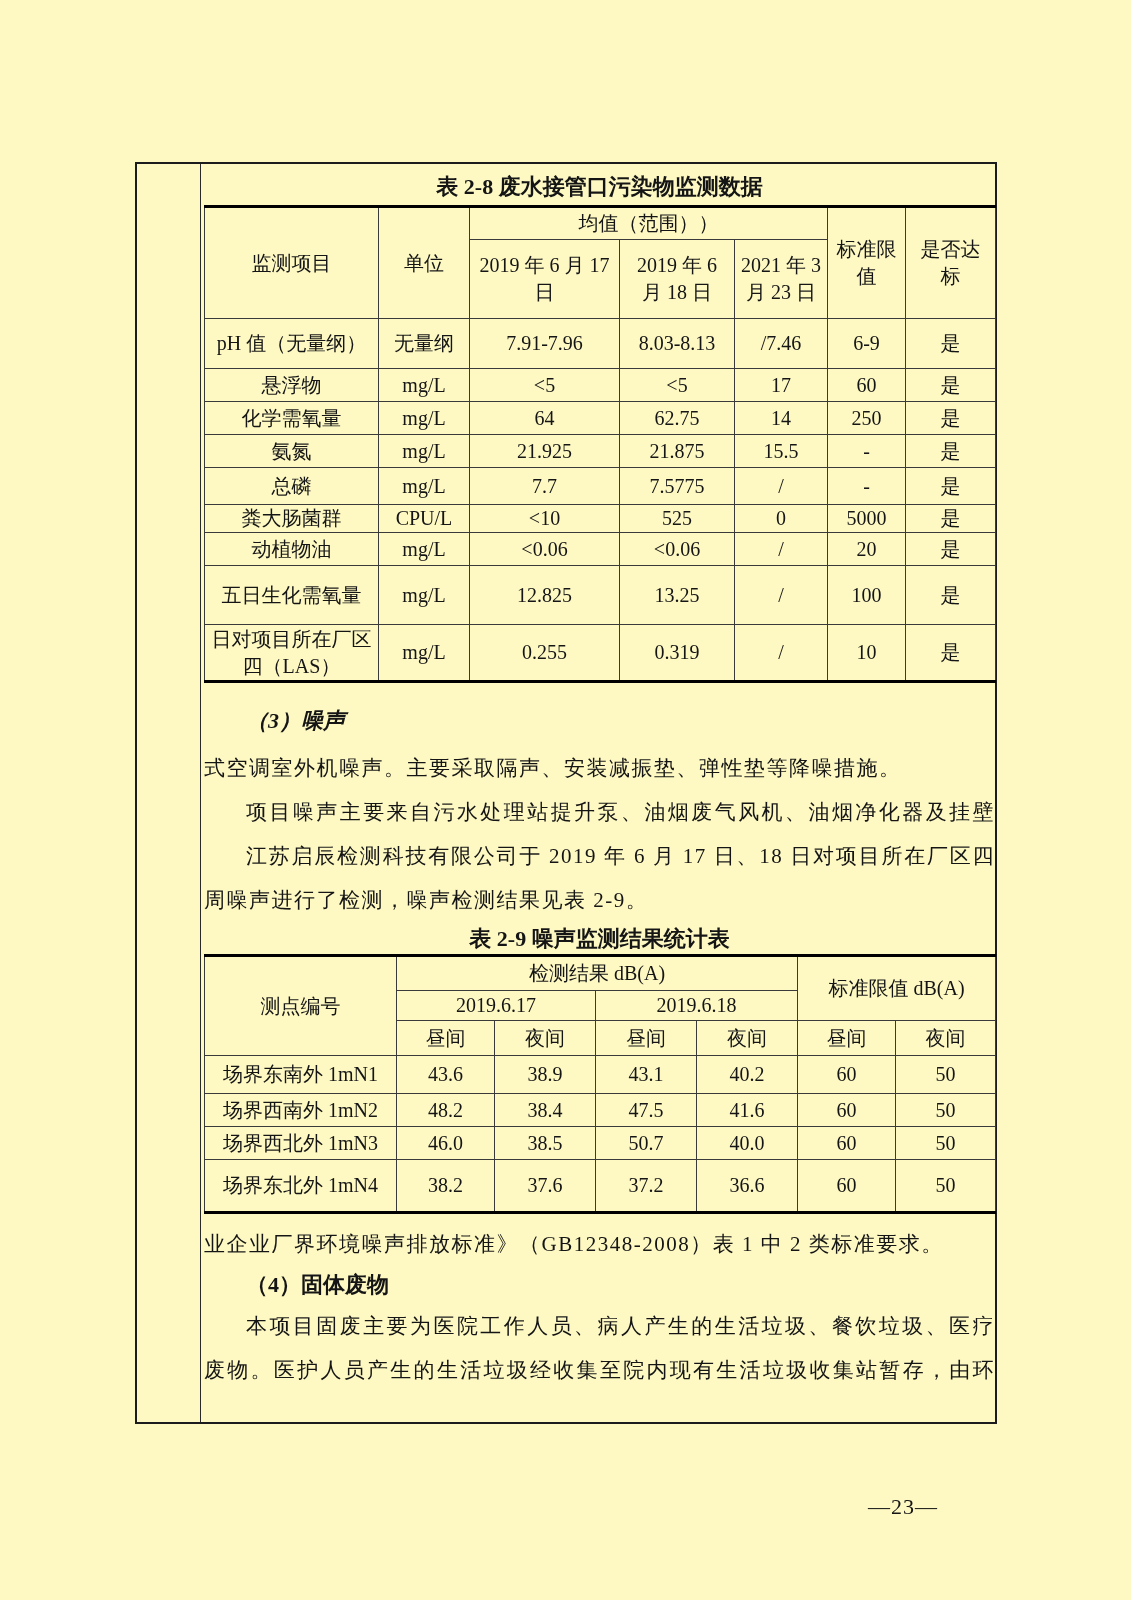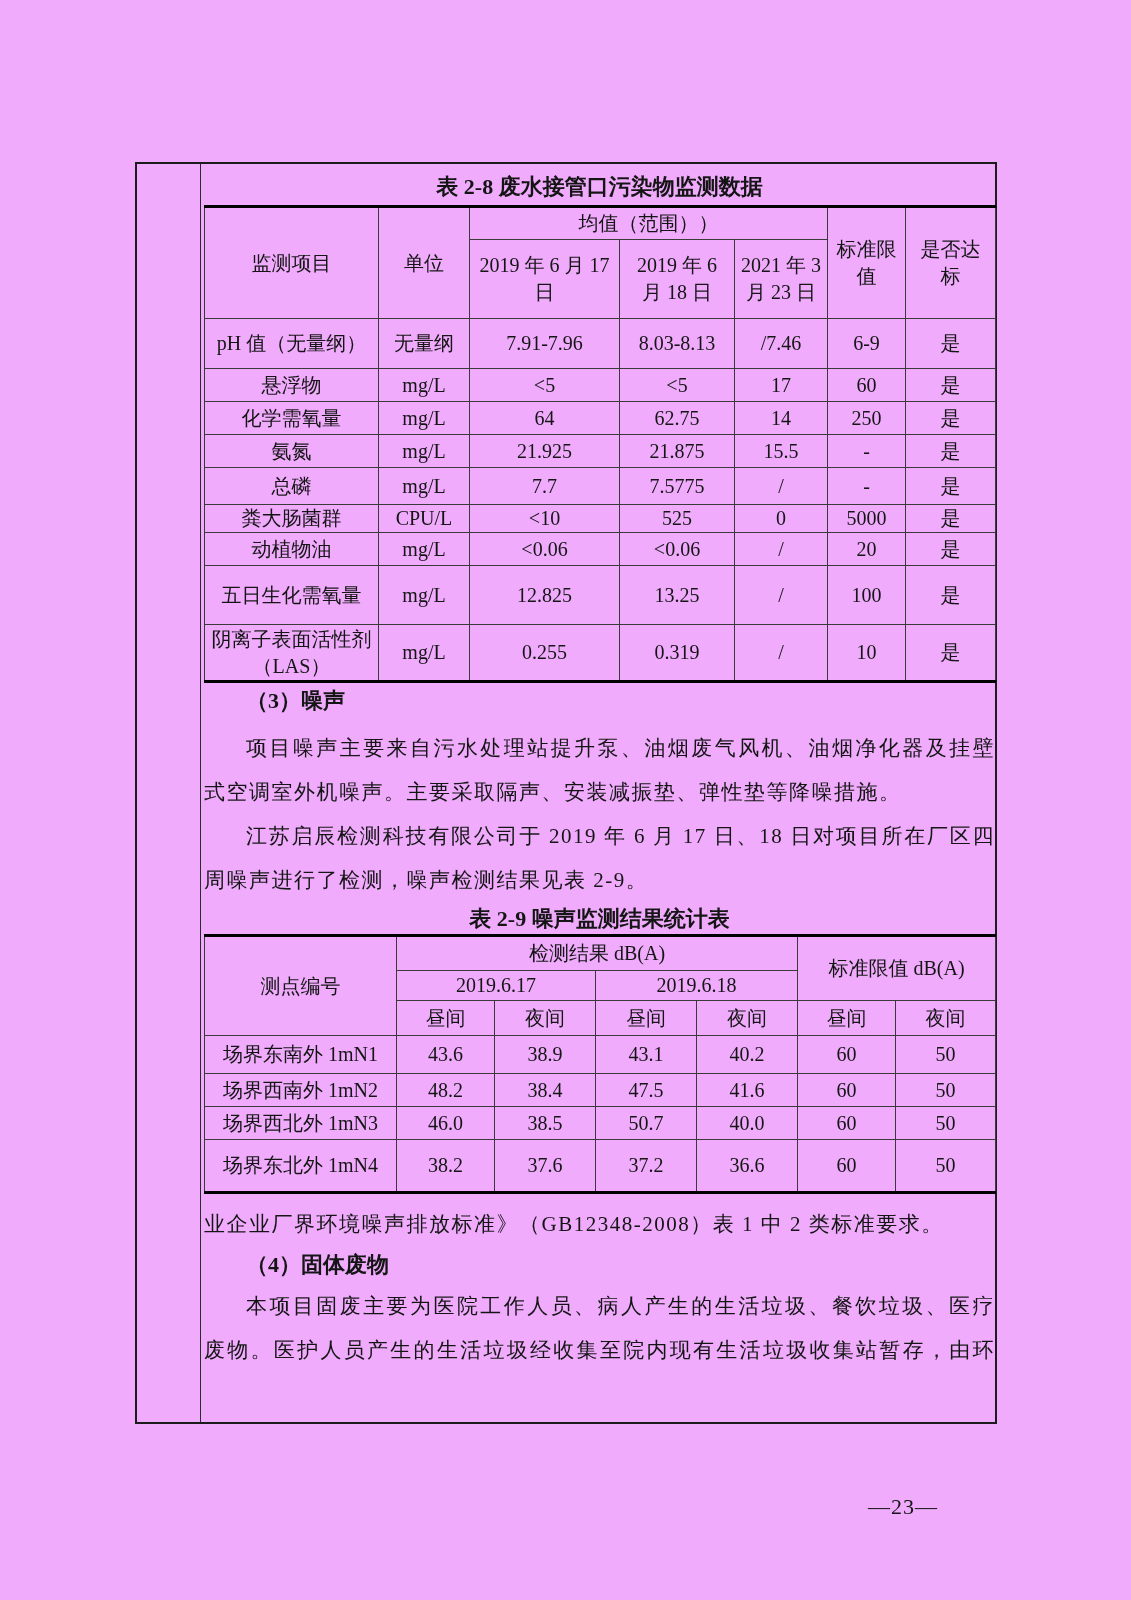--- a/index.html
+++ b/index.html
@@ -6,21 +6,21 @@
     margin: 0;
     padding: 0;
     background: #ffffff;
     font-family: "Liberation Serif", "DejaVu Serif", serif;
     color: #151515;
   }
   .page {
     position: relative;
     width: 1131px;
     height: 1600px;
-    background: #f0abfc;
+    background: #fef9c3;
     overflow: hidden;
   }
   
   .frame {
     position: absolute;
     left: 135px;
     top: 162px;
     width: 862px;
     height: 1262px;
     border: 2px solid #1c1c1c;
@@ -73,21 +73,21 @@
   .t29 .hr3 { height: 35px; }
   th.wrapnarrow { padding: 0 12px; }
 
   .heading {
     font-weight: bold;
     font-size: 22px;
     text-indent: 42px;
     height: 34px;
     line-height: 34px;
   }
-  .heading.h3 { margin-top: 1px; }
+  .heading.h3 { margin-top: 21px; font-style: italic; }
   .heading.h4 { height: 38px; line-height: 38px; }
   .para { margin: 0; }
   .para.mt { margin-top: 8px; }
   .pline {
     font-size: 21px;
     line-height: 44px;
     height: 44px;
     letter-spacing: 1.5px;
     white-space: nowrap;
   }
@@ -212,36 +212,36 @@
             <tr style="height: 59px;">
               <td>五日生化需氧量</td>
               <td>mg/L</td>
               <td>12.825</td>
               <td>13.25</td>
               <td>/</td>
               <td>100</td>
               <td>是</td>
             </tr>
             <tr style="height: 57px;">
-              <td>阴离子表面活性剂（LAS）</td>
+              <td>日对项目所在厂区四（LAS）</td>
               <td>mg/L</td>
               <td>0.255</td>
               <td>0.319</td>
               <td>/</td>
               <td>10</td>
               <td>是</td>
             </tr>
           </tbody>
       </table>
 
       <div class="heading h3">（3）噪声</div>
 
       <div class="para mt">
+        <div class="pline">式空调室外机噪声。主要采取隔声、安装减振垫、弹性垫等降噪措施。</div>
         <div class="pline indent stretch">项目噪声主要来自污水处理站提升泵、油烟废气风机、油烟净化器及挂壁</div>
-        <div class="pline">式空调室外机噪声。主要采取隔声、安装减振垫、弹性垫等降噪措施。</div>
       </div>
       <div class="para">
         <div class="pline indent stretch">江苏启辰检测科技有限公司于 2019 年 6 月 17 日、18 日对项目所在厂区四</div>
         <div class="pline">周噪声进行了检测，噪声检测结果见表 2-9。</div>
       </div>
 
       <div class="tbl-title second">表 2-9 噪声监测结果统计表</div>
 
       <table class="t29">
         <colgroup>

